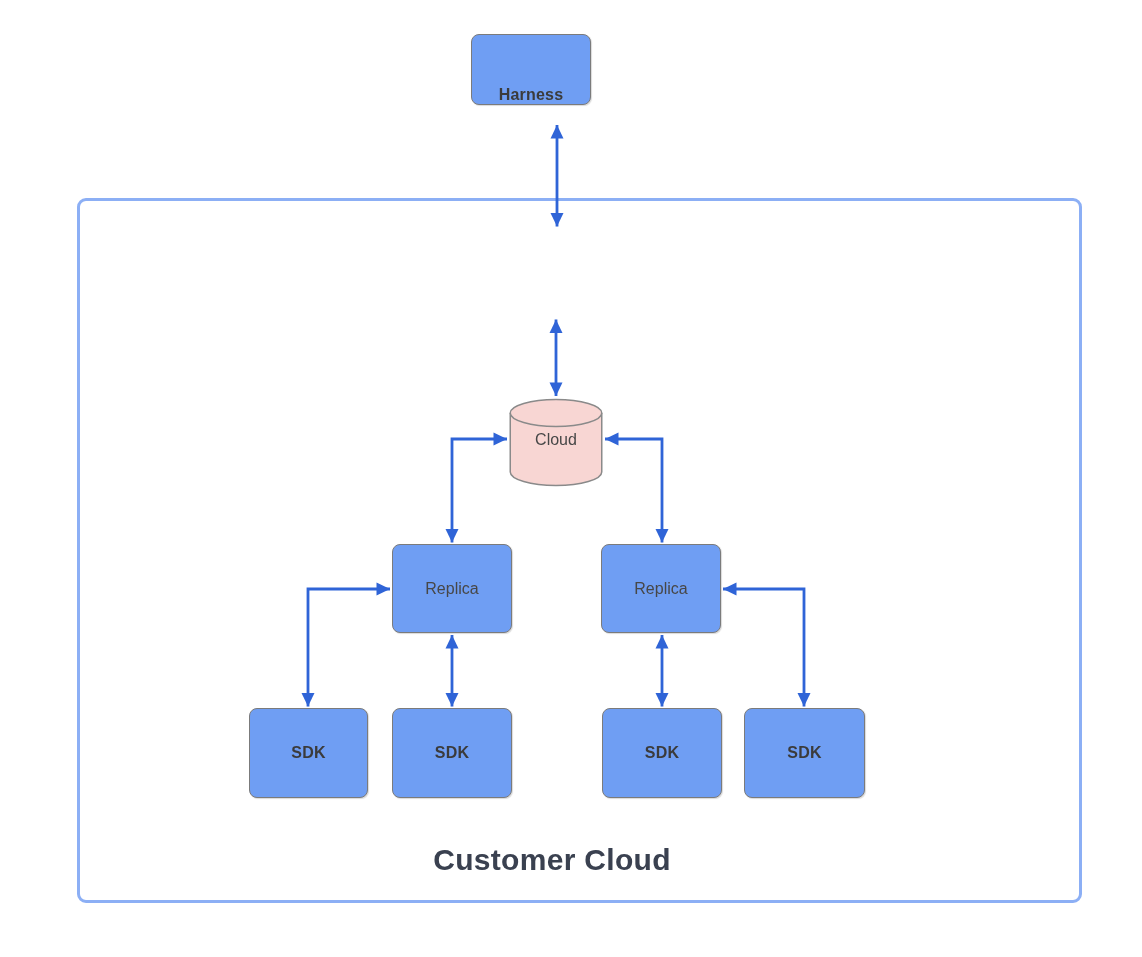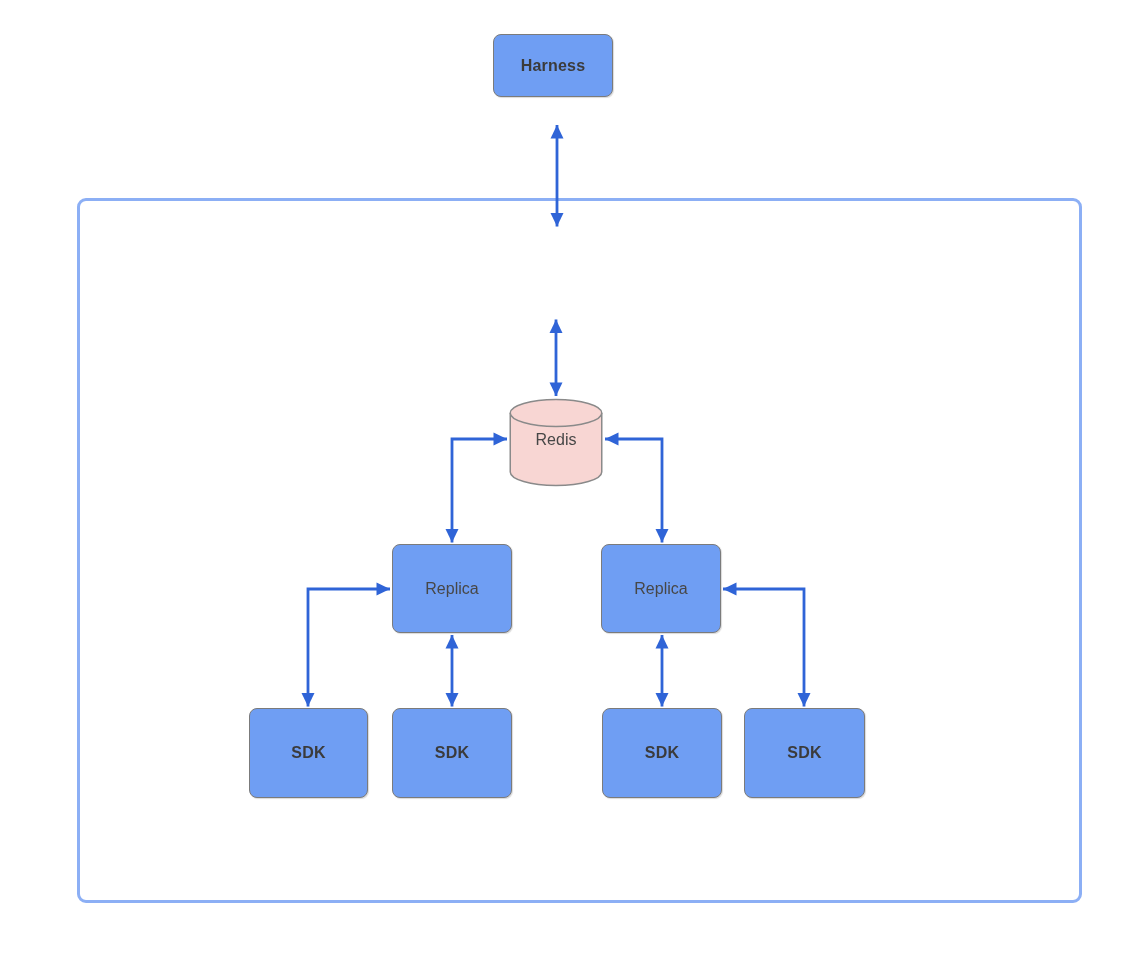--- a/index.html
+++ b/index.html
@@ -41,21 +41,21 @@
     border: 1.5px solid var(--node-border, #7B7B7B);
     border-radius: 8px;
     box-sizing: border-box;
     color: var(--label-text, #474747);
     font-size: 16px;
     box-shadow: 1px 1px 1px rgba(0,0,0,0.15);
   }
   .node .label { pointer-events: none; }
   .node.bold { font-weight: bold; color: #3B3B3B; letter-spacing: 0.2px; }
   
-  .n-harness       { left: 493px; top: 34px;  width: 120px; height: 63px; }
+  .n-harness       { left: 471px; top: 34px;  width: 120px; height: 71px; align-items: flex-end; }
   .n-primary       { left: 496px; top: 228px; width: 121px; height: 90px; }
   .n-replica-left  { left: 392px; top: 544px; width: 120px; height: 89px; }
   .n-replica-right { left: 601px; top: 544px; width: 120px; height: 89px; }
   .n-sdk-far-left  { left: 249px; top: 708px; width: 119px; height: 90px; }
   .n-sdk-inner-left{ left: 392px; top: 708px; width: 120px; height: 90px; }
   .n-sdk-inner-right{left: 602px; top: 708px; width: 120px; height: 90px; }
   .n-sdk-far-right { left: 744px; top: 708px; width: 121px; height: 90px; }
   .cylinder {
     position: absolute;
     left: 509px; top: 398px;
@@ -108,21 +108,21 @@
   <div class="node bold n-harness">
     <span class="label">Harness</span>
   </div>
 
 
   <div class="cylinder">
     <svg width="94" height="89" viewBox="0 0 94 89">
       <path class="cyl-body" d="M 1.25 15 A 45.75 13.5 0 0 1 92.75 15 L 92.75 74 A 45.75 13.5 0 0 1 1.25 74 Z"></path>
       <path class="cyl-rim" d="M 1.25 15 A 45.75 13.5 0 0 0 92.75 15"></path>
     </svg>
-    <div class="label">Redis</div>
+    <div class="label">Cloud</div>
   </div>
 
   <div class="node n-replica-left">
     <span class="label">Replica</span>
   </div>
 
   <div class="node n-replica-right">
     <span class="label">Replica</span>
   </div>
 
@@ -135,14 +135,15 @@
   </div>
 
   <div class="node bold n-sdk-inner-right">
     <span class="label">SDK</span>
   </div>
 
   <div class="node bold n-sdk-far-right">
     <span class="label">SDK</span>
   </div>
 
+  <div class="container-label">Customer Cloud</div>
 
 </div>
 
 </body></html>

